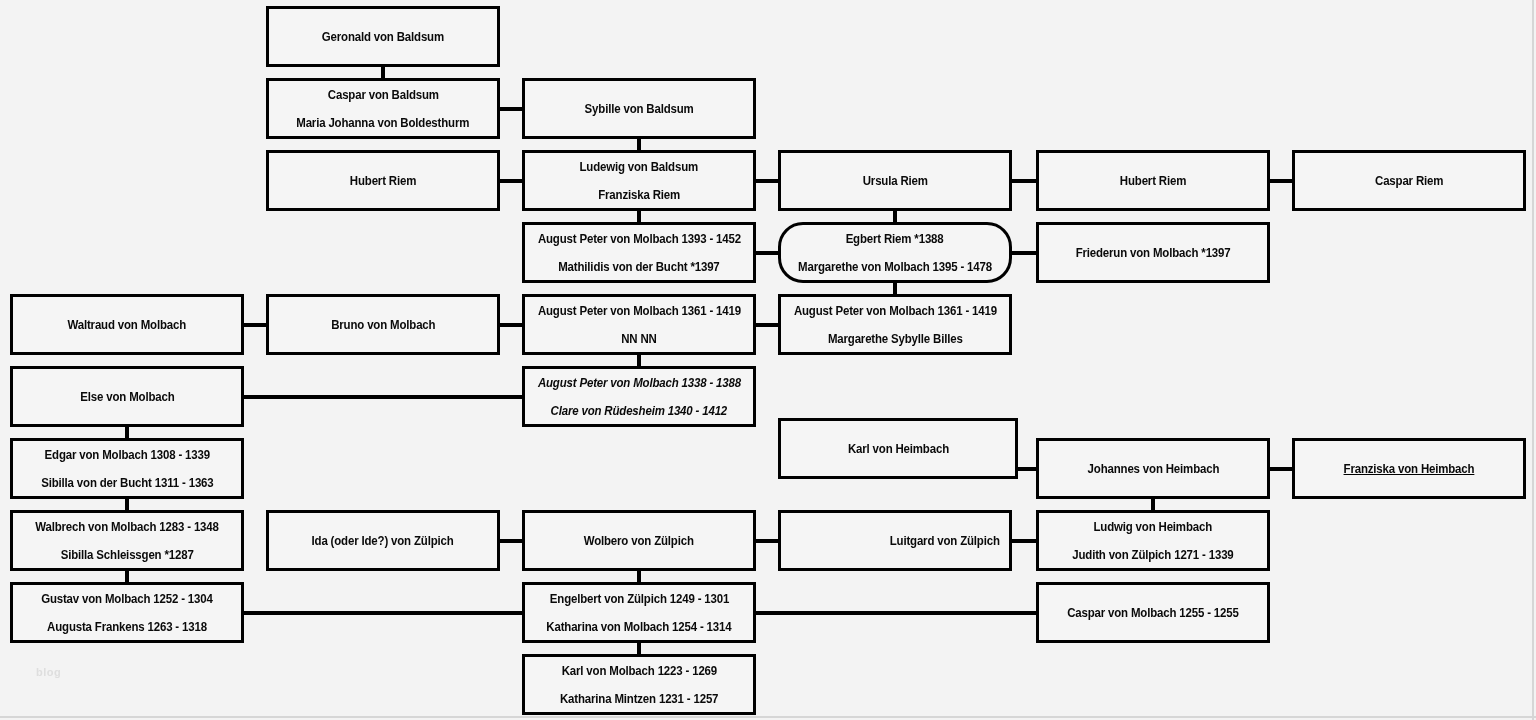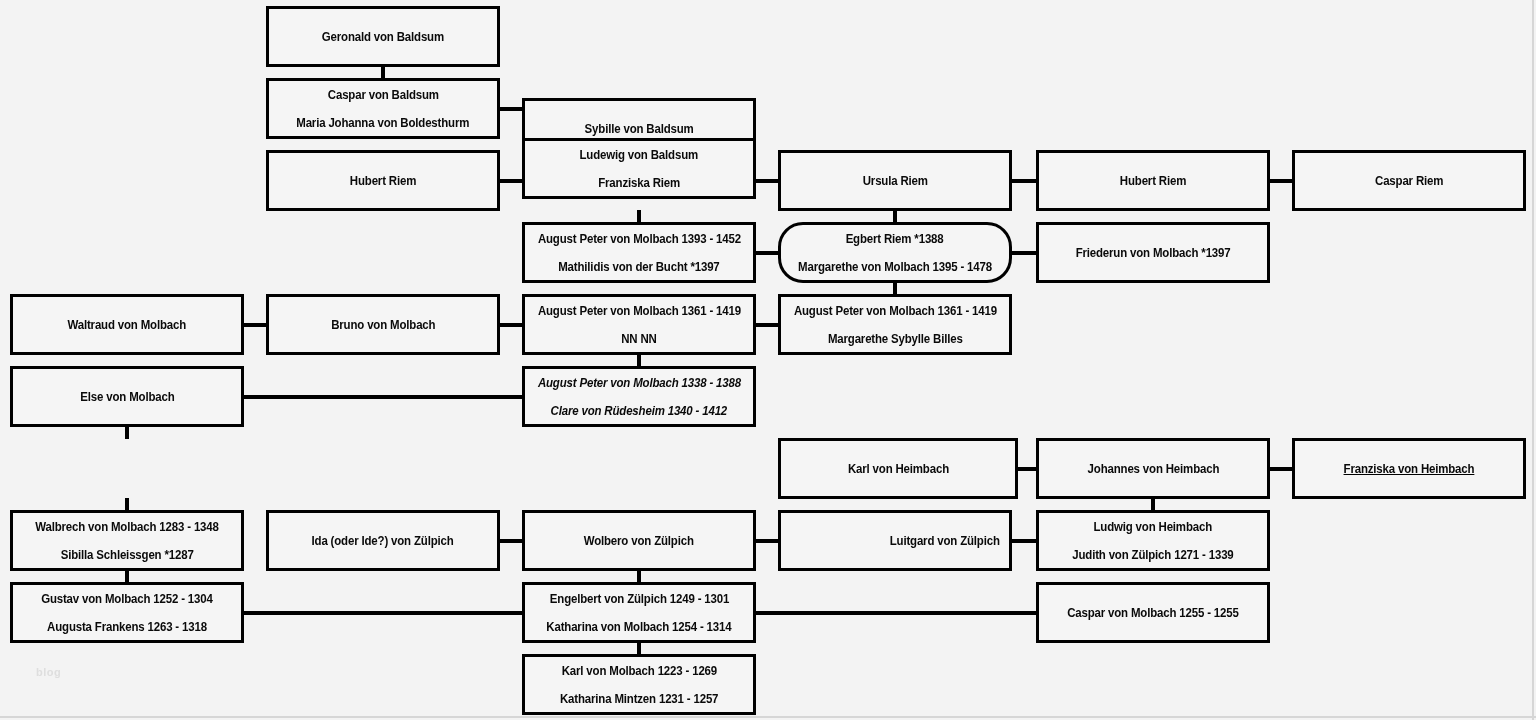--- a/index.html
+++ b/index.html
@@ -75,27 +75,27 @@
   <span class="watermark">blog</span>
   <div class="edge-right"></div>
   <div class="edge-bottom"></div>
 <div class="node single" style="left: 266px; top: 6px; width: 234px; height: 61px;">
       <span class="person-line">Geronald von Baldsum</span>
     </div>
     <div class="node" style="left: 266px; top: 78px; width: 234px; height: 61px;">
       <span class="person-line">Caspar von Baldsum</span>
       <span class="person-line">Maria Johanna von Boldesthurm</span>
     </div>
-    <div class="node single" style="left: 522px; top: 78px; width: 234px; height: 61px; margin-top: 20px;">
+    <div class="node single" style="left: 522px; top: 78px; width: 234px; height: 61px;">
       <span class="person-line">Sybille von Baldsum</span>
     </div>
     <div class="node single" style="left: 266px; top: 150px; width: 234px; height: 61px;">
       <span class="person-line">Hubert Riem</span>
     </div>
-    <div class="node" style="left: 522px; top: 138px; width: 234px; height: 61px;">
+    <div class="node" style="left: 522px; top: 150px; width: 234px; height: 61px;">
       <span class="person-line">Ludewig von Baldsum</span>
       <span class="person-line">Franziska Riem</span>
     </div>
     <div class="node single" style="left: 778px; top: 150px; width: 234px; height: 61px;">
       <span class="person-line">Ursula Riem</span>
     </div>
     <div class="node single" style="left: 1036px; top: 150px; width: 234px; height: 61px;">
       <span class="person-line">Hubert Riem</span>
     </div>
     <div class="node single" style="left: 1292px; top: 150px; width: 234px; height: 61px;">
@@ -126,21 +126,25 @@
       <span class="person-line">August Peter von Molbach 1361 - 1419</span>
       <span class="person-line">Margarethe Sybylle Billes</span>
     </div>
     <div class="node single" style="left: 10px; top: 366px; width: 234px; height: 61px;">
       <span class="person-line">Else von Molbach</span>
     </div>
     <div class="node" style="left: 522px; top: 366px; width: 234px; height: 61px; font-style: italic;">
       <span class="person-line">August Peter von Molbach 1338 - 1388</span>
       <span class="person-line">Clare von Rüdesheim 1340 - 1412</span>
     </div>
-    <div class="node single" style="left: 778px; top: 438px; width: 240px; height: 61px;">
+    <div class="node" style="left: 10px; top: 438px; width: 234px; height: 61px;">
+      <span class="person-line">Edgar von Molbach 1308 - 1339</span>
+      <span class="person-line">Sibilla von der Bucht 1311 - 1363</span>
+    </div>
+    <div class="node single" style="left: 778px; top: 418px; width: 240px; height: 61px;">
       <span class="person-line">Karl von Heimbach</span>
     </div>
     <div class="node single" style="left: 1036px; top: 438px; width: 234px; height: 61px;">
       <span class="person-line">Johannes von Heimbach</span>
     </div>
     <div class="node single" style="left: 1292px; top: 438px; width: 234px; height: 61px; text-decoration: underline;">
       <span class="person-line">Franziska von Heimbach</span>
     </div>
     <div class="node" style="left: 10px; top: 510px; width: 234px; height: 61px;">
       <span class="person-line">Walbrech von Molbach 1283 - 1348</span>

